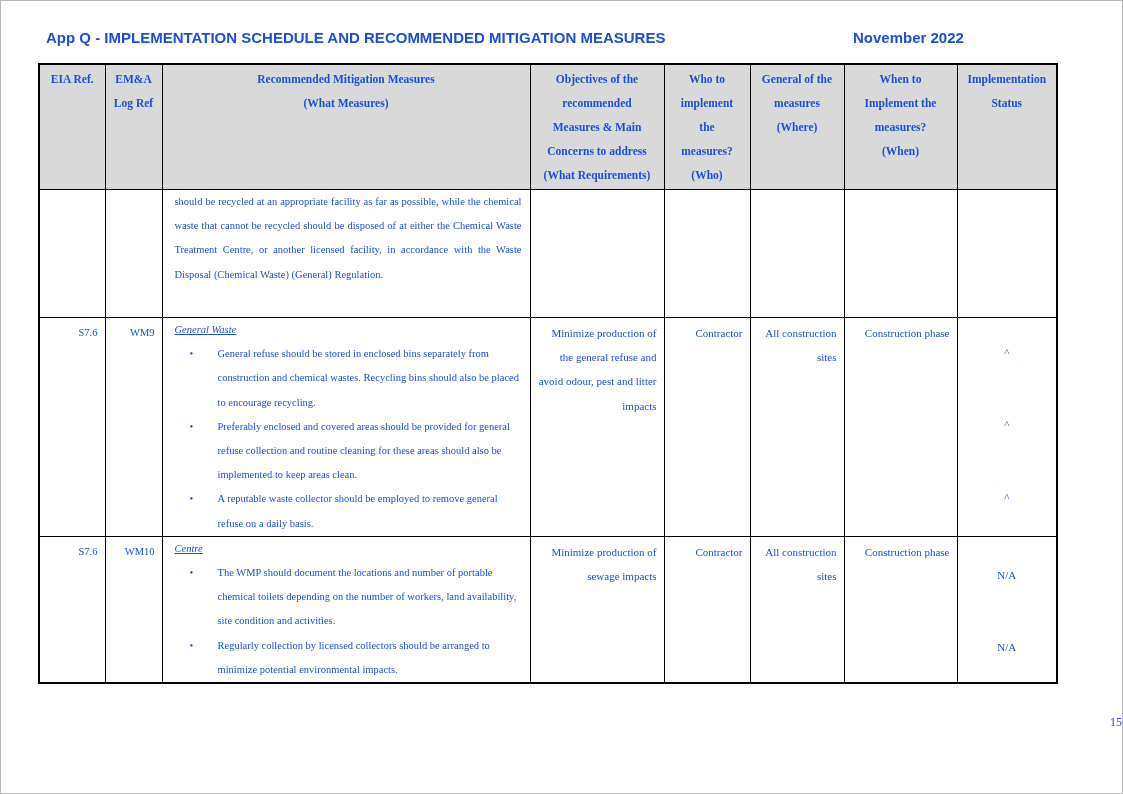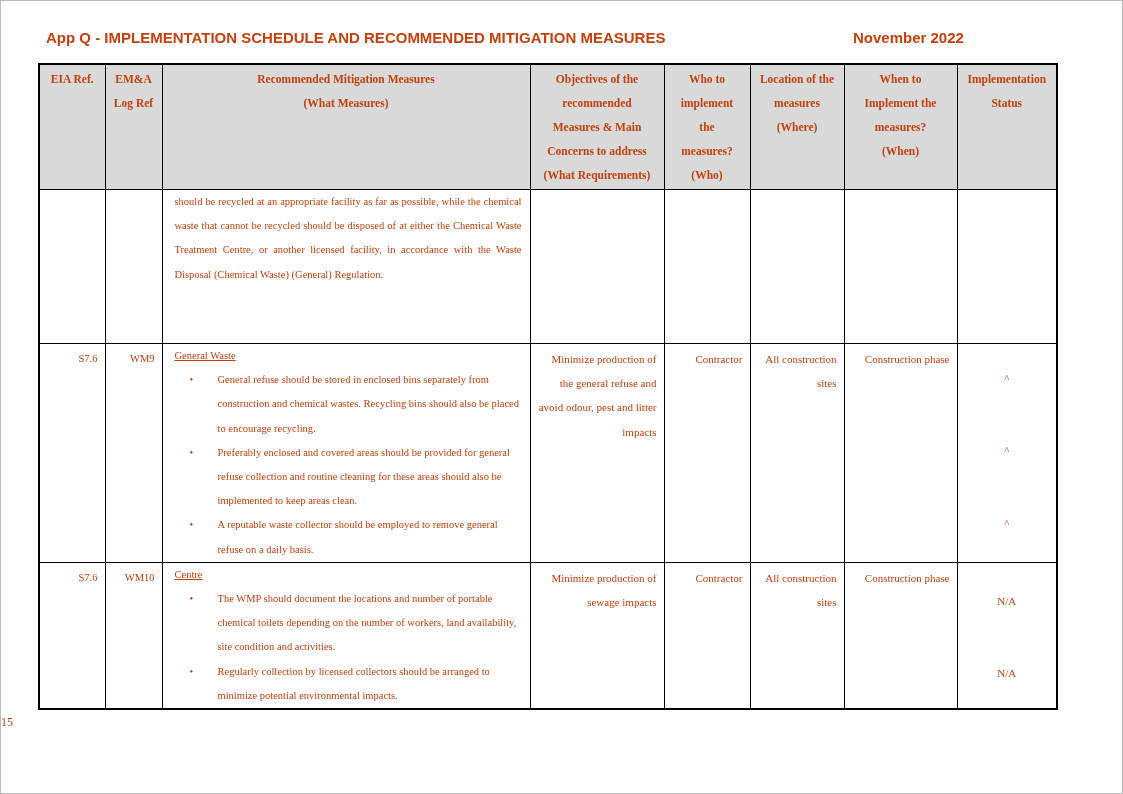--- a/index.html
+++ b/index.html
@@ -4,21 +4,21 @@
 <style>
   * { margin: 0; padding: 0; box-sizing: border-box; }
   html, body { background: #e8e8e8; }
   .page {
     position: relative;
     width: 1123px;
     height: 794px;
     background: #ffffff;
     border: 1px solid #b9b9b9;
     font-family: "Liberation Serif", serif;
-    color: #c2410c;
+    color: #1d4ed8;
     overflow: hidden;
   }
   .doc-title {
     position: absolute;
     left: 45px;
     top: 28px;
     font-family: "Liberation Sans", sans-serif;
     font-weight: bold;
     font-size: 15px;
     white-space: nowrap;
@@ -56,48 +56,49 @@
     white-space: pre-line;
     padding: 2px 3px;
     height: 120px;
   }
   td { font-size: 10.5px; line-height: 24.2px; }
   .cell-center { text-align: right; padding: 3px 7px; }
   .cell-small  { font-size: 11px; }
   .cell-measures { padding: 0 8px 0 12px; }
   .m-paragraph { text-align: justify; }
   .m-heading {
+    font-style: italic;
     text-decoration: underline;
     line-height: 24.2px;
   }
   .bullet { display: flex; padding-left: 15px; text-align: left; }
   .bullet-marker { width: 28px; flex: none; }
   .bullet-text { flex: 1; }
   .status-cell { position: relative; }
   .status-mark {
     position: absolute;
     left: 0; width: 100%;
     text-align: center;
     line-height: 24px;
     font-size: 11px;
   }
   .r2-m0 { top: 22px; }
   .r2-m1 { top: 94px; }
   .r2-m2 { top: 167px; }
   .r3-m0 { top: 26px; }
   .r3-m1 { top: 98px; }
-  .row-cont td { height: 154px; font-family: Liberation Serif, serif; }
+  .row-cont td { height: 128px; font-family: Liberation Serif, serif; }
   .row-wm9 td { height: 214px; }
   .row-wm10 td { height: 144px; }
   .page-number {
     position: absolute;
     top: 714px;
     left: 0;
     width: 100%;
-    text-align: left;
+    text-align: right;
     font-size: 12px;
   }
 </style>
 </head>
 <body>
 
 <div class="page">
 
   <div class="doc-title">App Q - IMPLEMENTATION SCHEDULE AND RECOMMENDED MITIGATION MEASURES</div>
   <div class="doc-date">November 2022</div>
@@ -124,21 +125,21 @@
       <th class="hdr">Objectives of the
 recommended
 Measures &amp; Main
 Concerns to address
 (What Requirements)</th>
       <th class="hdr">Who to
 implement
 the
 measures?
 (Who)</th>
-      <th class="hdr">Location of the
+      <th class="hdr">General of the
 measures
 (Where)</th>
       <th class="hdr">When to
 Implement the
 measures?
 (When)</th>
       <th class="hdr">Implementation
 Status</th>
     </tr>
 

